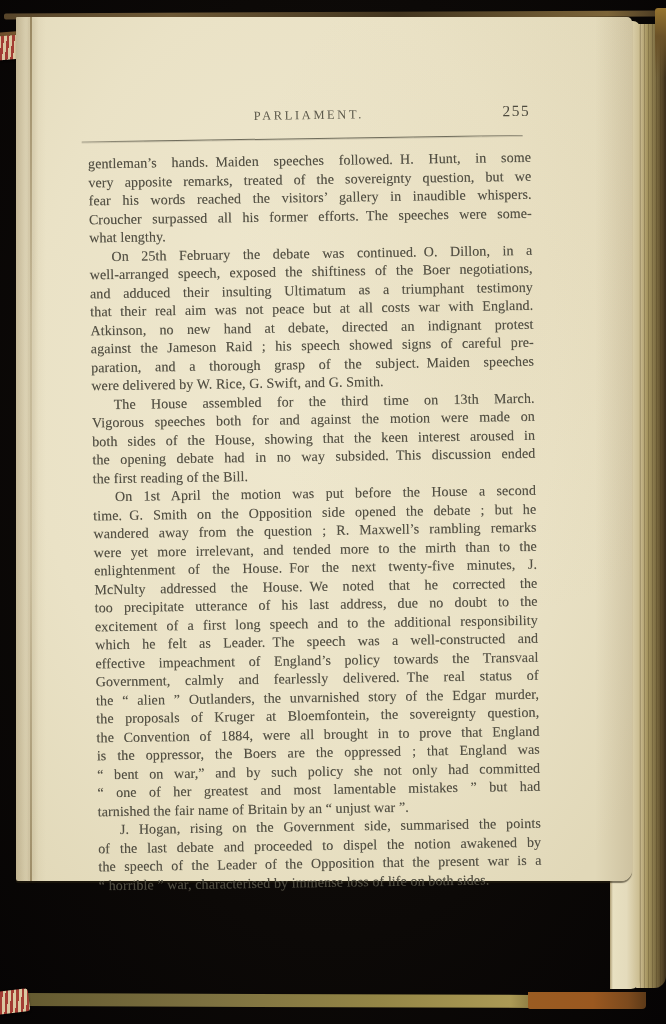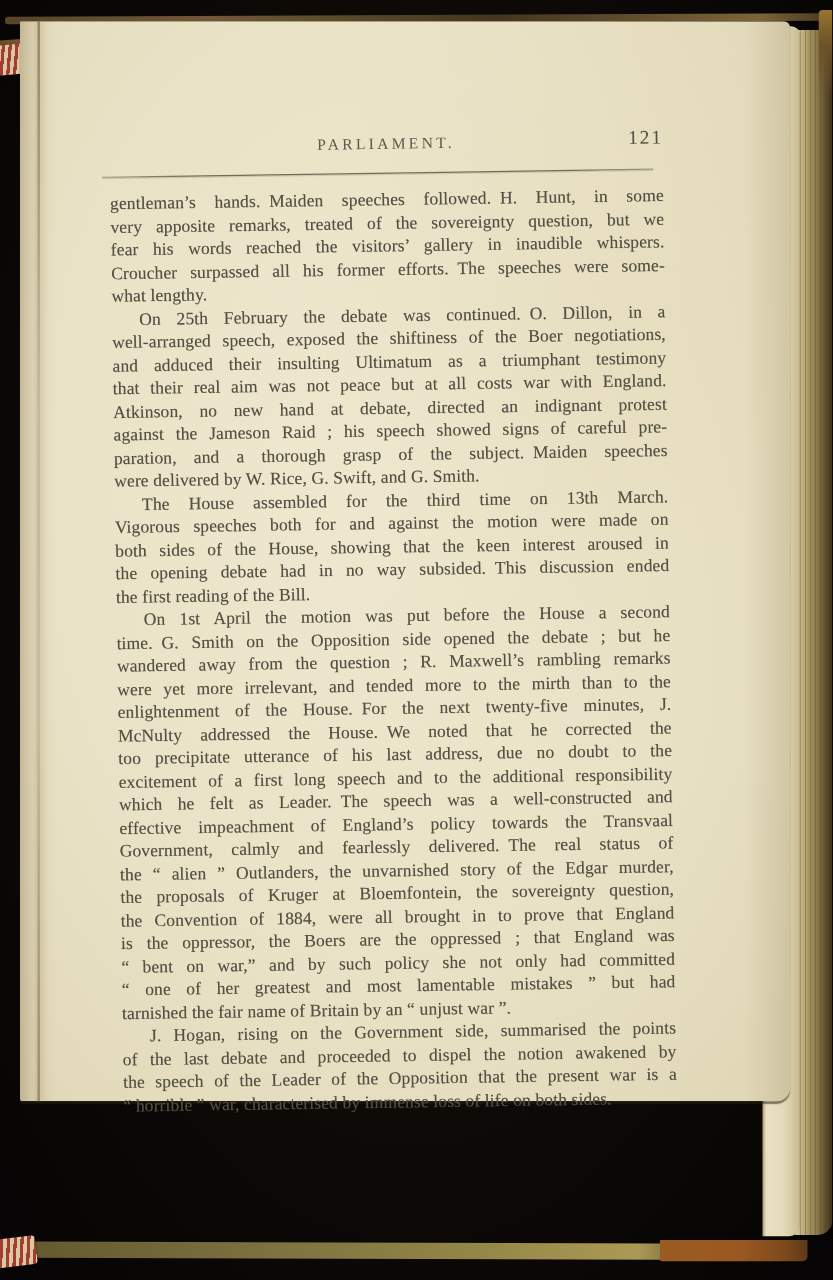--- a/index.html
+++ b/index.html
@@ -138,21 +138,21 @@
   <div class="headband-cap"></div>
   <div class="headband top"></div>
   <div class="headband bottom"></div>
 
   <div class="page">
     <div class="gutter-fold"></div>
 
     <div class="content">
       <div class="head-row">
         <span class="head-title">PARLIAMENT.</span>
-        <span class="head-num">121</span>
+        <span class="head-num">255</span>
       </div>
       <div class="head-rule"></div>
       <div class="body-text" id="body-text">
           <div class="line">gentleman’s hands. Maiden speeches followed. H. Hunt, in some</div>
           <div class="line">very apposite remarks, treated of the sovereignty question, but we</div>
           <div class="line">fear his words reached the visitors’ gallery in inaudible whispers.</div>
           <div class="line">Croucher surpassed all his former efforts. The speeches were some-</div>
           <div class="line para-last">what lengthy.</div>
           <div class="line indent-first">On 25th February the debate was continued. O. Dillon, in a</div>
           <div class="line">well-arranged speech, exposed the shiftiness of the Boer negotiations,</div>

